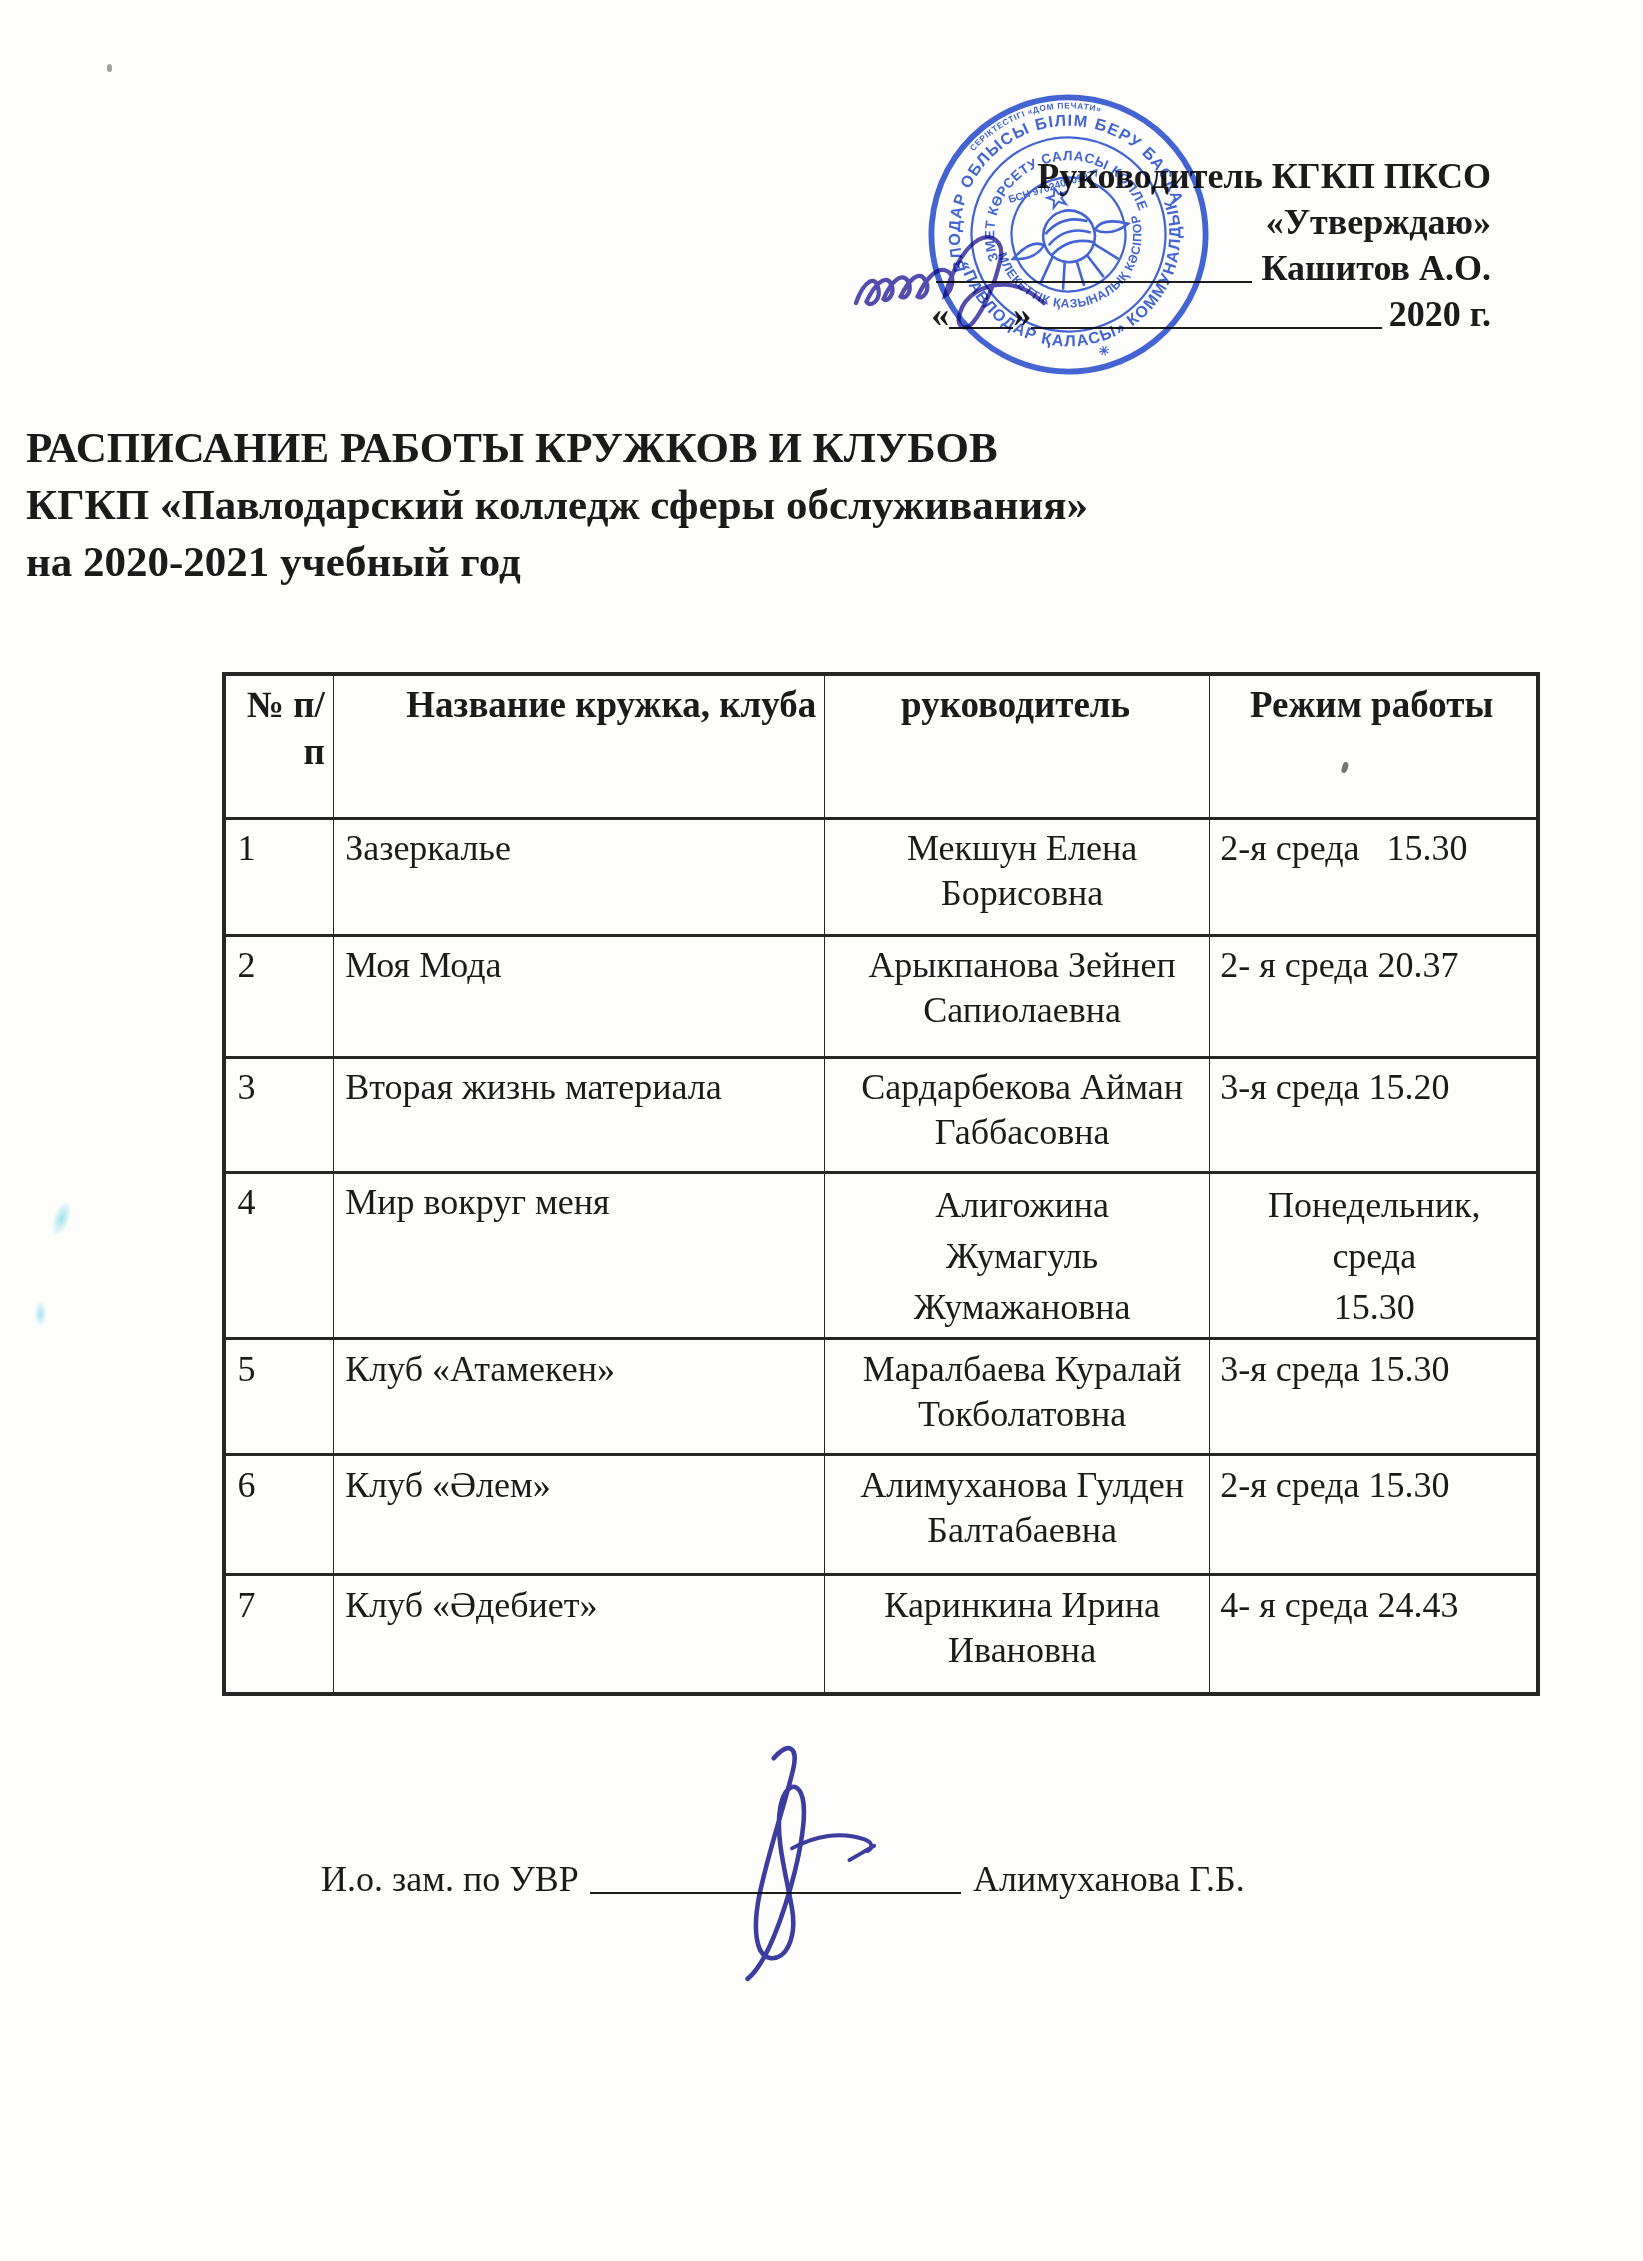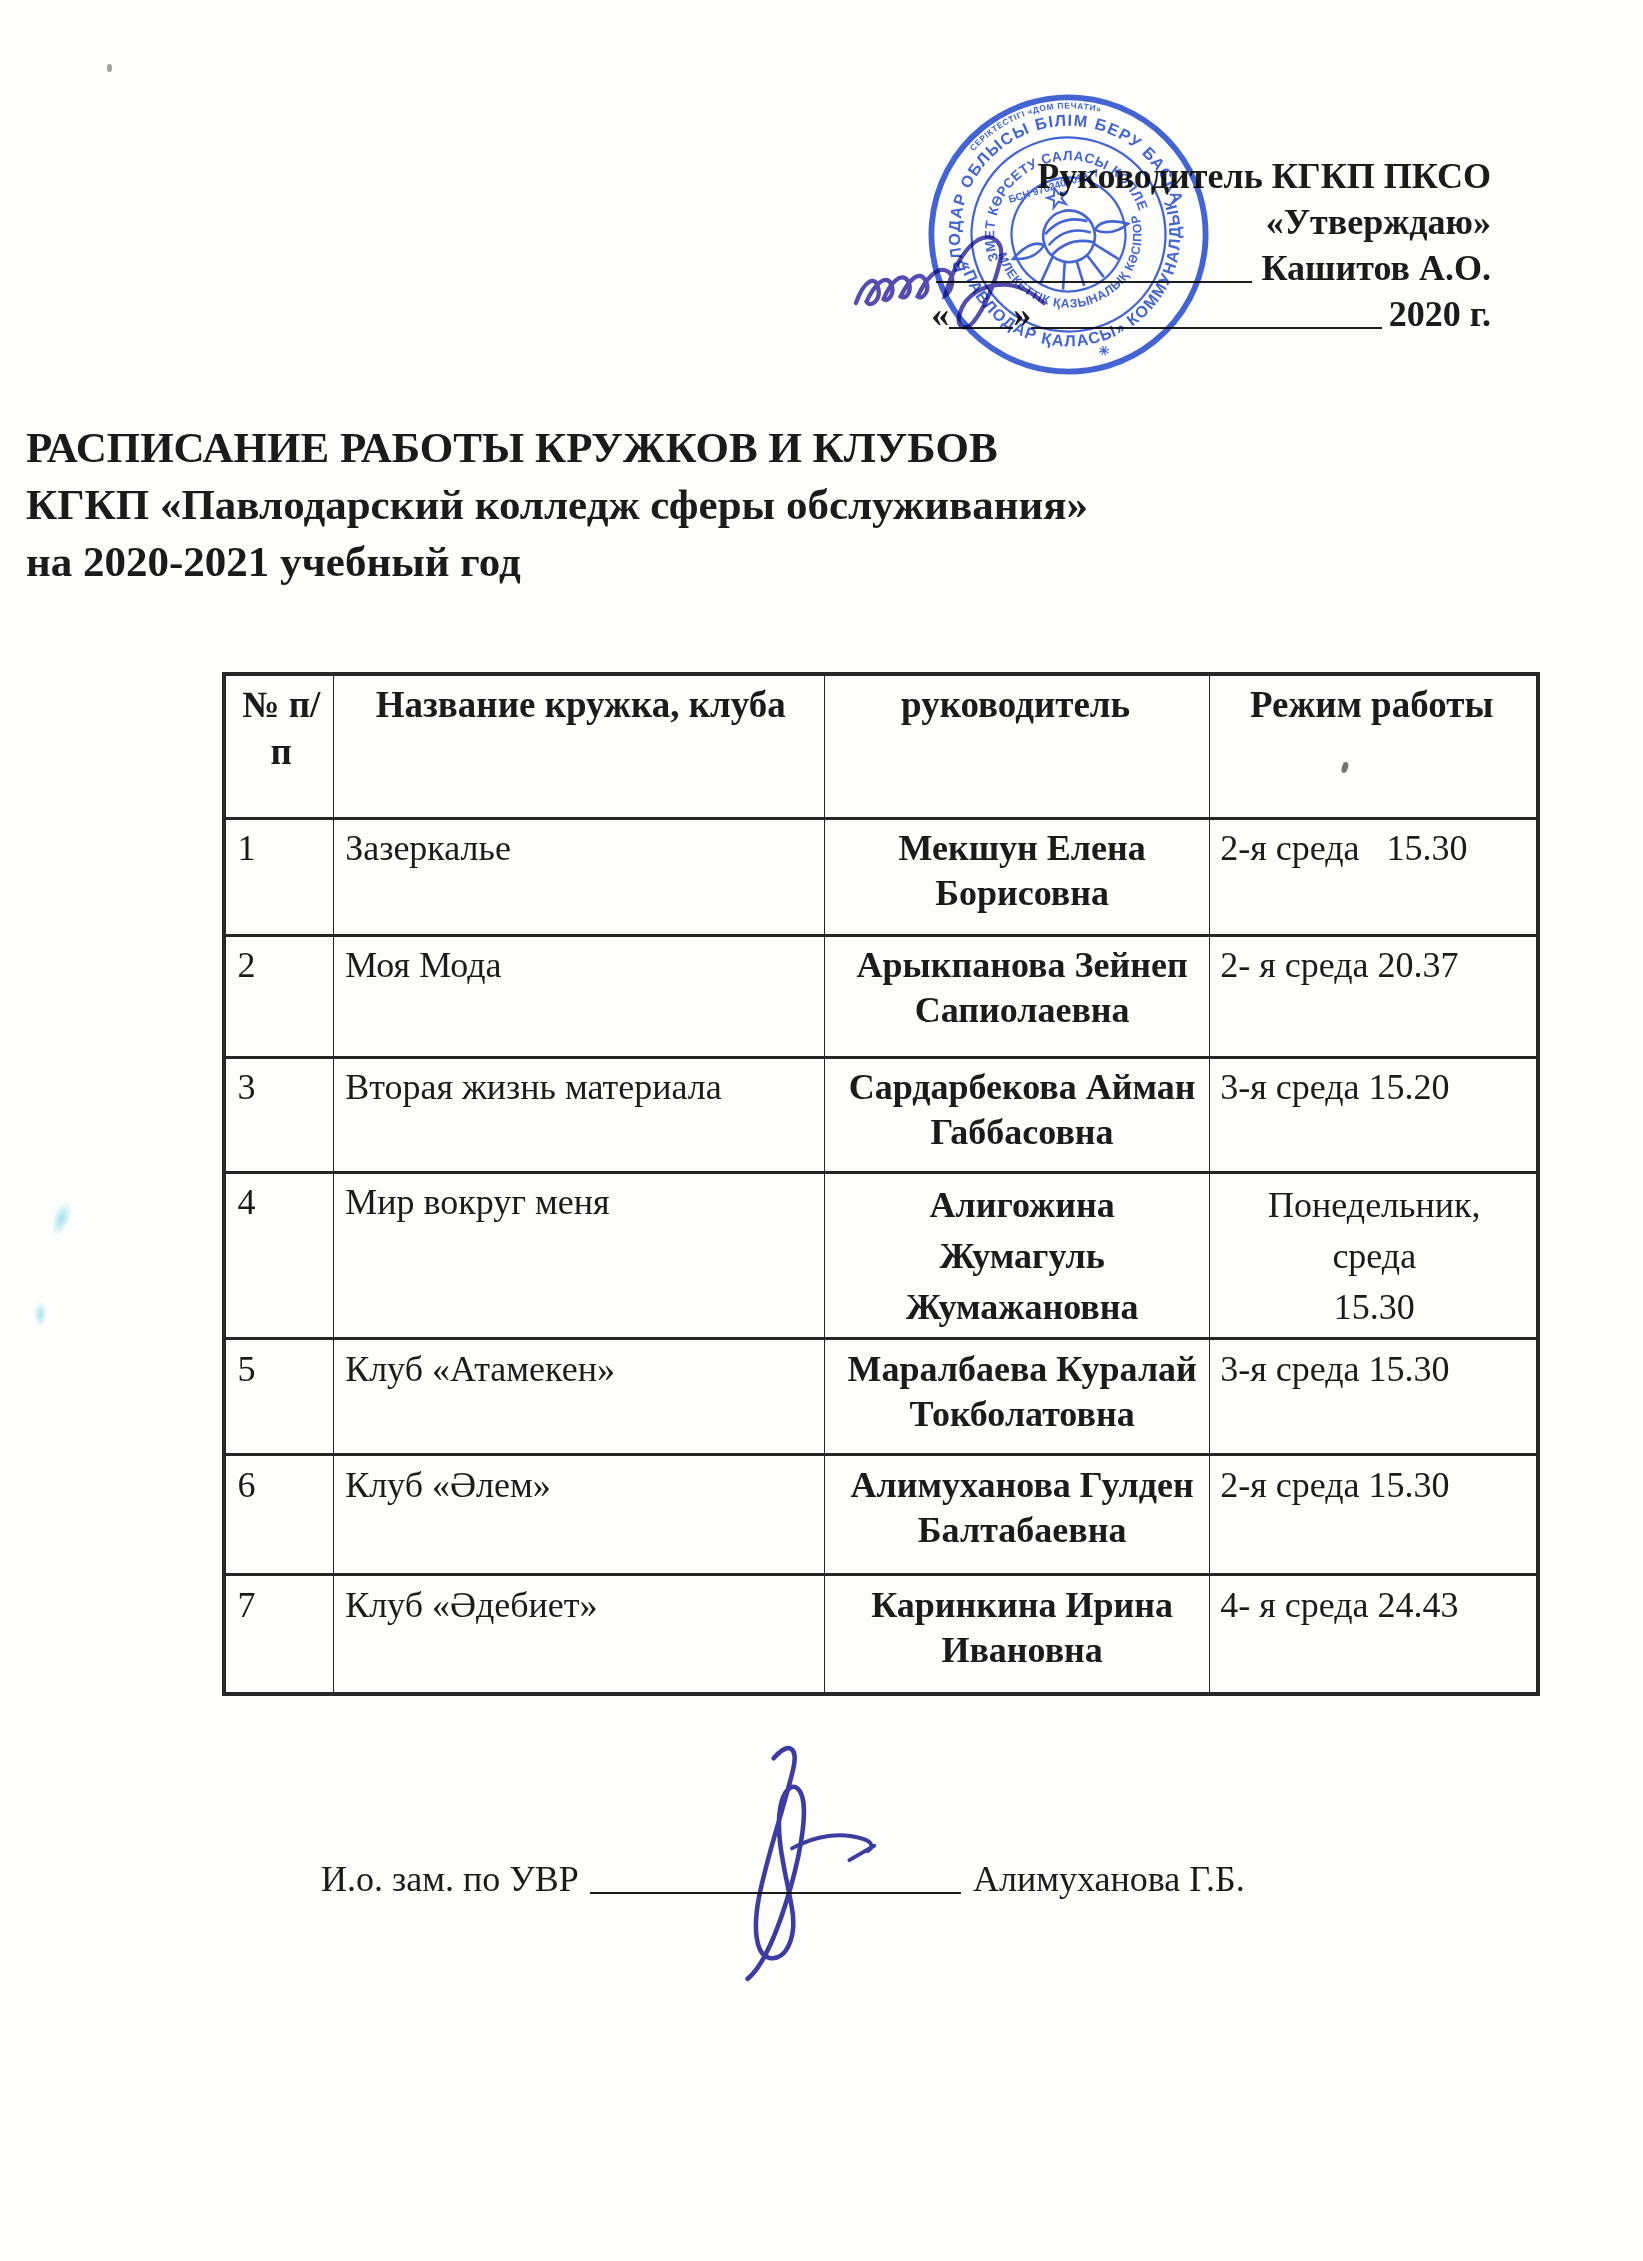--- a/index.html
+++ b/index.html
@@ -42,23 +42,23 @@
   .sched-table col.w1{width:8.3%;}
   .sched-table col.w2{width:37.4%;}
   .sched-table col.w3{width:29.3%;}
   .sched-table col.w4{width:25%;}
   .sched-table th,.sched-table td{
     border-left:1.9px solid #262626;border-right:1.9px solid #262626;
     border-top:3.9px solid #262626;border-bottom:3.9px solid #262626;
     vertical-align:top;padding:6.4px 7.7px 3.9px 11.6px;
   }
   .sched-table{border:4.5px solid #262626;}
-  .sched-table th{font-weight:bold;text-align:center;font-size:37px;}
+  .sched-table th{font-weight:bold;text-align:right;font-size:37px;}
   .sched-table th.ctr{text-align:center;padding-left:5px;}
-  td.c3{text-align:center;white-space:pre-wrap;padding-left:18px;font-weight:bold;}
+  td.c3{text-align:center;white-space:pre-wrap;padding-left:18px;}
   td.c4{white-space:pre-wrap;padding-left:10.3px;}
   tr.row-4 td.c3, tr.row-4 td.c4{text-align:center;line-height:1.42;}
   
   .footer{
     position:absolute;left:321px;top:1858px;font-size:36px;white-space:nowrap;text-align:center;
   }
   
   .speck{position:absolute;pointer-events:none;}
   .speck-cyan1{left:53px;top:1200px;width:17px;height:37px;background:radial-gradient(ellipse,rgba(40,190,215,.45),rgba(40,190,215,0) 70%);transform:rotate(20deg);}
   .speck-cyan2{left:34px;top:1301px;width:13px;height:26px;background:radial-gradient(ellipse,rgba(40,190,215,.4),rgba(40,190,215,0) 70%);}

